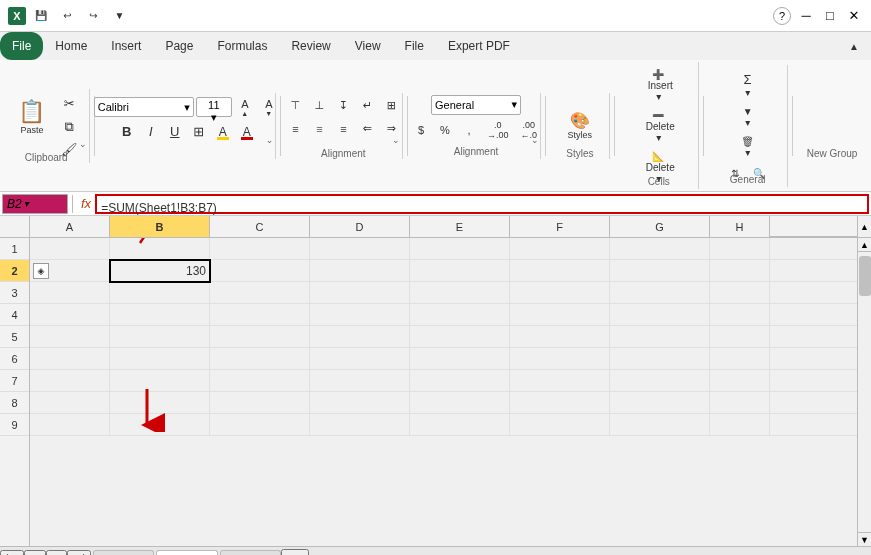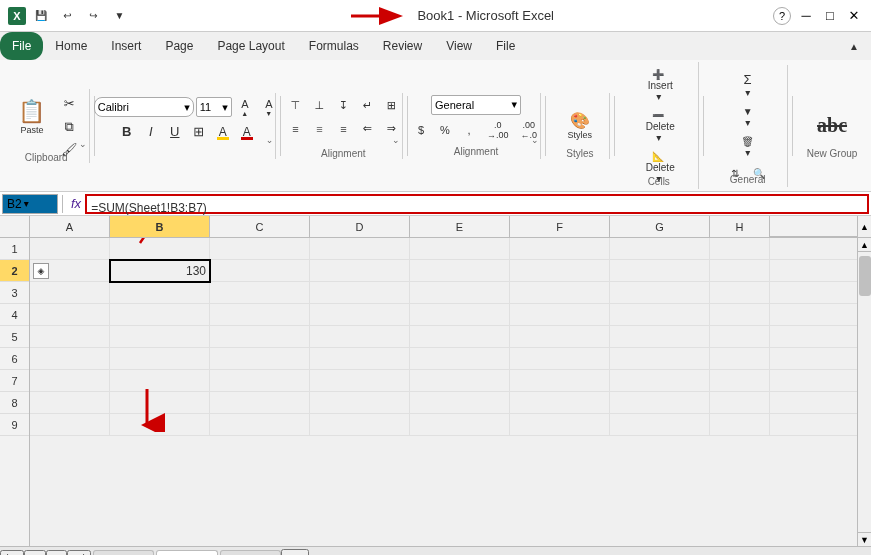--- a/index.html
+++ b/index.html
@@ -92,39 +92,40 @@
       min-width: 40px;
       min-height: 52px;
       font-size: 10px;
     }
 
     
     .font-combo {
       display: flex;
       align-items: center;
       border: 1px solid #aaa;
-      border-radius: 8px;
+      border-radius: 2px;
       background: #fff;
       padding: 1px 3px;
       font-size: 11px;
       width: 100px;
       height: 20px;
       cursor: pointer;
     }
     .font-size-combo {
       display: flex;
       align-items: center;
       border: 1px solid #aaa;
       border-radius: 2px;
       background: #fff;
       padding: 1px 3px;
       font-size: 11px;
       width: 36px;
       height: 20px;
       cursor: pointer;
+      flex-direction: column;
     }
 
     
     .number-combo {
       display: flex;
       align-items: center;
       border: 1px solid #aaa;
       border-radius: 2px;
       background: #fff;
       padding: 1px 3px;
@@ -138,31 +139,32 @@
     
     #formula-bar {
       display: flex;
       align-items: center;
       background: #fff;
       border-bottom: 1px solid #ccc;
       height: 24px;
       padding: 0 2px;
     }
     #cell-ref-box {
-      width: 56px;
+      width: 66px;
       border: 1px solid #aaa;
-      background: #0369a1;
+      background: #be185d;
       padding: 1px 4px;
       font-size: 12px;
       height: 20px;
       display: flex;
       align-items: center;
+      font-style: italic;
     }
     #formula-divider { width: 1px; background: #bbb; height: 18px; margin: 0 4px; }
-    #fx-btn { font-size: 13px; font-style: italic; padding: 0 4px; cursor: pointer; color: #4c1d95; }
+    #fx-btn { font-size: 13px; font-style: italic; padding: 0 4px; cursor: pointer; color: #c2410c; }
     #formula-input {
       flex: 1;
       border: 2px solid #cc0000;
       padding: 5px 4px;
       font-size: 12px;
       height: 20px;
       background: #fff;
       color: #333;
     }
 
@@ -312,50 +314,38 @@
 <body>
 
 <div id="title-bar">
   <div id="title-bar-left">
     <div class="quick-access-icon" style="background:#1f7145;color:#fff;font-size:11px;font-weight:bold;">X</div>
     <button class="tb-btn" title="Save">💾</button>
     <button class="tb-btn" title="Undo">↩</button>
     <button class="tb-btn" title="Redo">↪</button>
     <button class="tb-btn">▼</button>
   </div>
-  <div id="title-bar-center">
-
-    <svg width="60" height="24">
-      <defs>
-        <marker id="arrowhead" markerWidth="8" markerHeight="8" refX="6" refY="3" orient="auto">
-          <path d="M0,0 L0,6 L8,3 z" fill="#cc0000"></path>
-        </marker>
-      </defs>
-      <line x1="2" y1="12" x2="48" y2="12" stroke="#cc0000" stroke-width="3" marker-end="url(#arrowhead)"></line>
-    </svg>
-    <span>Book1 - Microsoft Excel</span>
-  </div>
   <div id="title-bar-right">
     <div class="help-icon">?</div>
     <button class="title-btn">─</button>
     <button class="title-btn">□</button>
     <button class="title-btn">✕</button>
   </div>
 </div>
 
 <div id="menu-tabs">
   <button class="menu-tab active">File</button>
   <button class="menu-tab">Home</button>
   <button class="menu-tab">Insert</button>
   <button class="menu-tab">Page</button>
-  <button class="menu-tab">Page Layout</button>
   <button class="menu-tab">Formulas</button>
   <button class="menu-tab">Review</button>
   <button class="menu-tab">View</button>
   <button class="menu-tab">File</button>
+  <button class="menu-tab">Expert PDF</button>
   <div style="flex:1"></div>
   <button class="menu-tab" style="font-size:10px;">▲</button>
 </div>
 
 <div id="toolbar">
 
   <div class="toolbar-group" style="flex-direction:row;align-items:flex-start;gap:2px;">
     <button class="tb-btn tb-btn-large" style="min-height:52px;min-width:44px;">
       <span style="font-size:22px;">📋</span>
       <span style="font-size:9px;">Paste</span>
@@ -493,23 +483,20 @@
     <div style="display:flex;gap:2px;margin-top:2px;">
       <button class="tb-btn" style="font-size:10px;">⇅</button>
       <button class="tb-btn" style="font-size:10px;">🔍</button>
     </div>
     <span class="toolbar-group-label" style="bottom:2px;">General</span>
   </div>
 
   <div class="separator-line"></div>
 
   <div class="toolbar-group" style="min-width:70px;justify-content:center;">
-    <button class="tb-btn tb-btn-large" style="min-height:52px;min-width:50px;">
-      <span class="strikethrough-abc" style="font-family:serif;font-size:20px;font-weight:bold;text-decoration:line-through;color:#333;">abc</span>
-    </button>
     <span class="toolbar-group-label">New Group</span>
   </div>
 
 </div>
 
 <div id="formula-bar">
   <div id="cell-ref-box">
     <span>B2</span>
     <span style="margin-left:2px;font-size:10px;">▾</span>
   </div>

